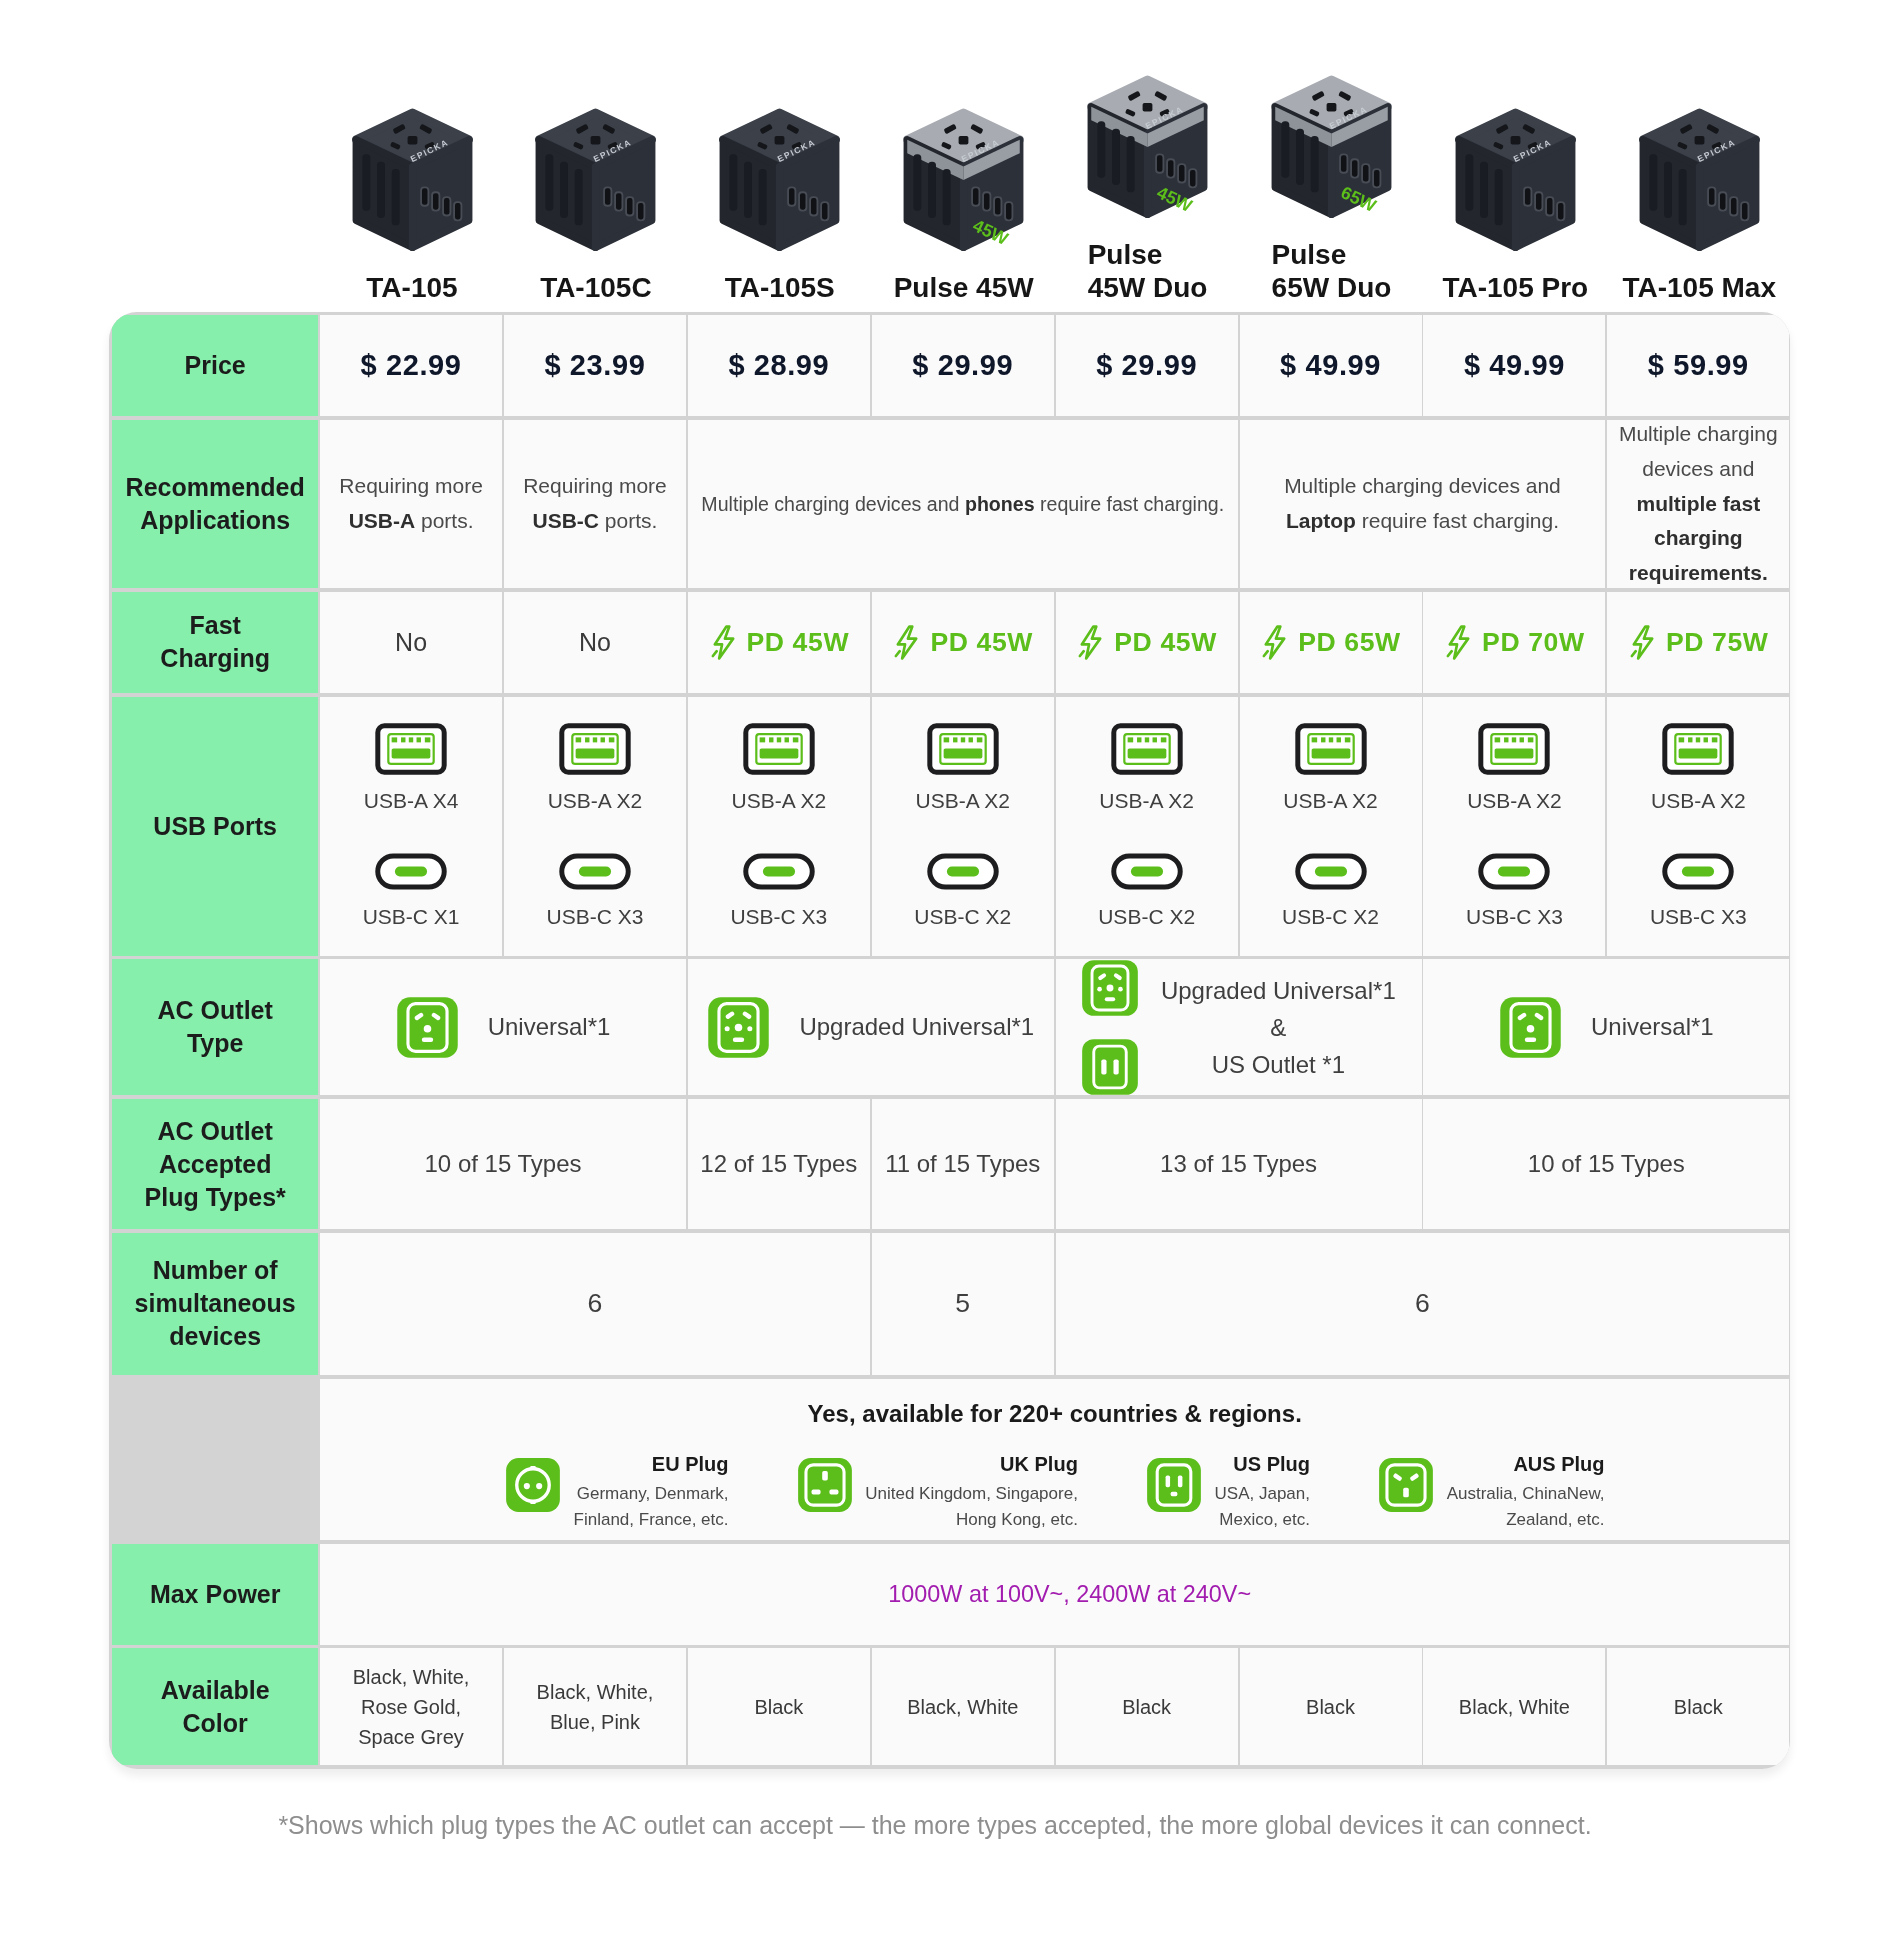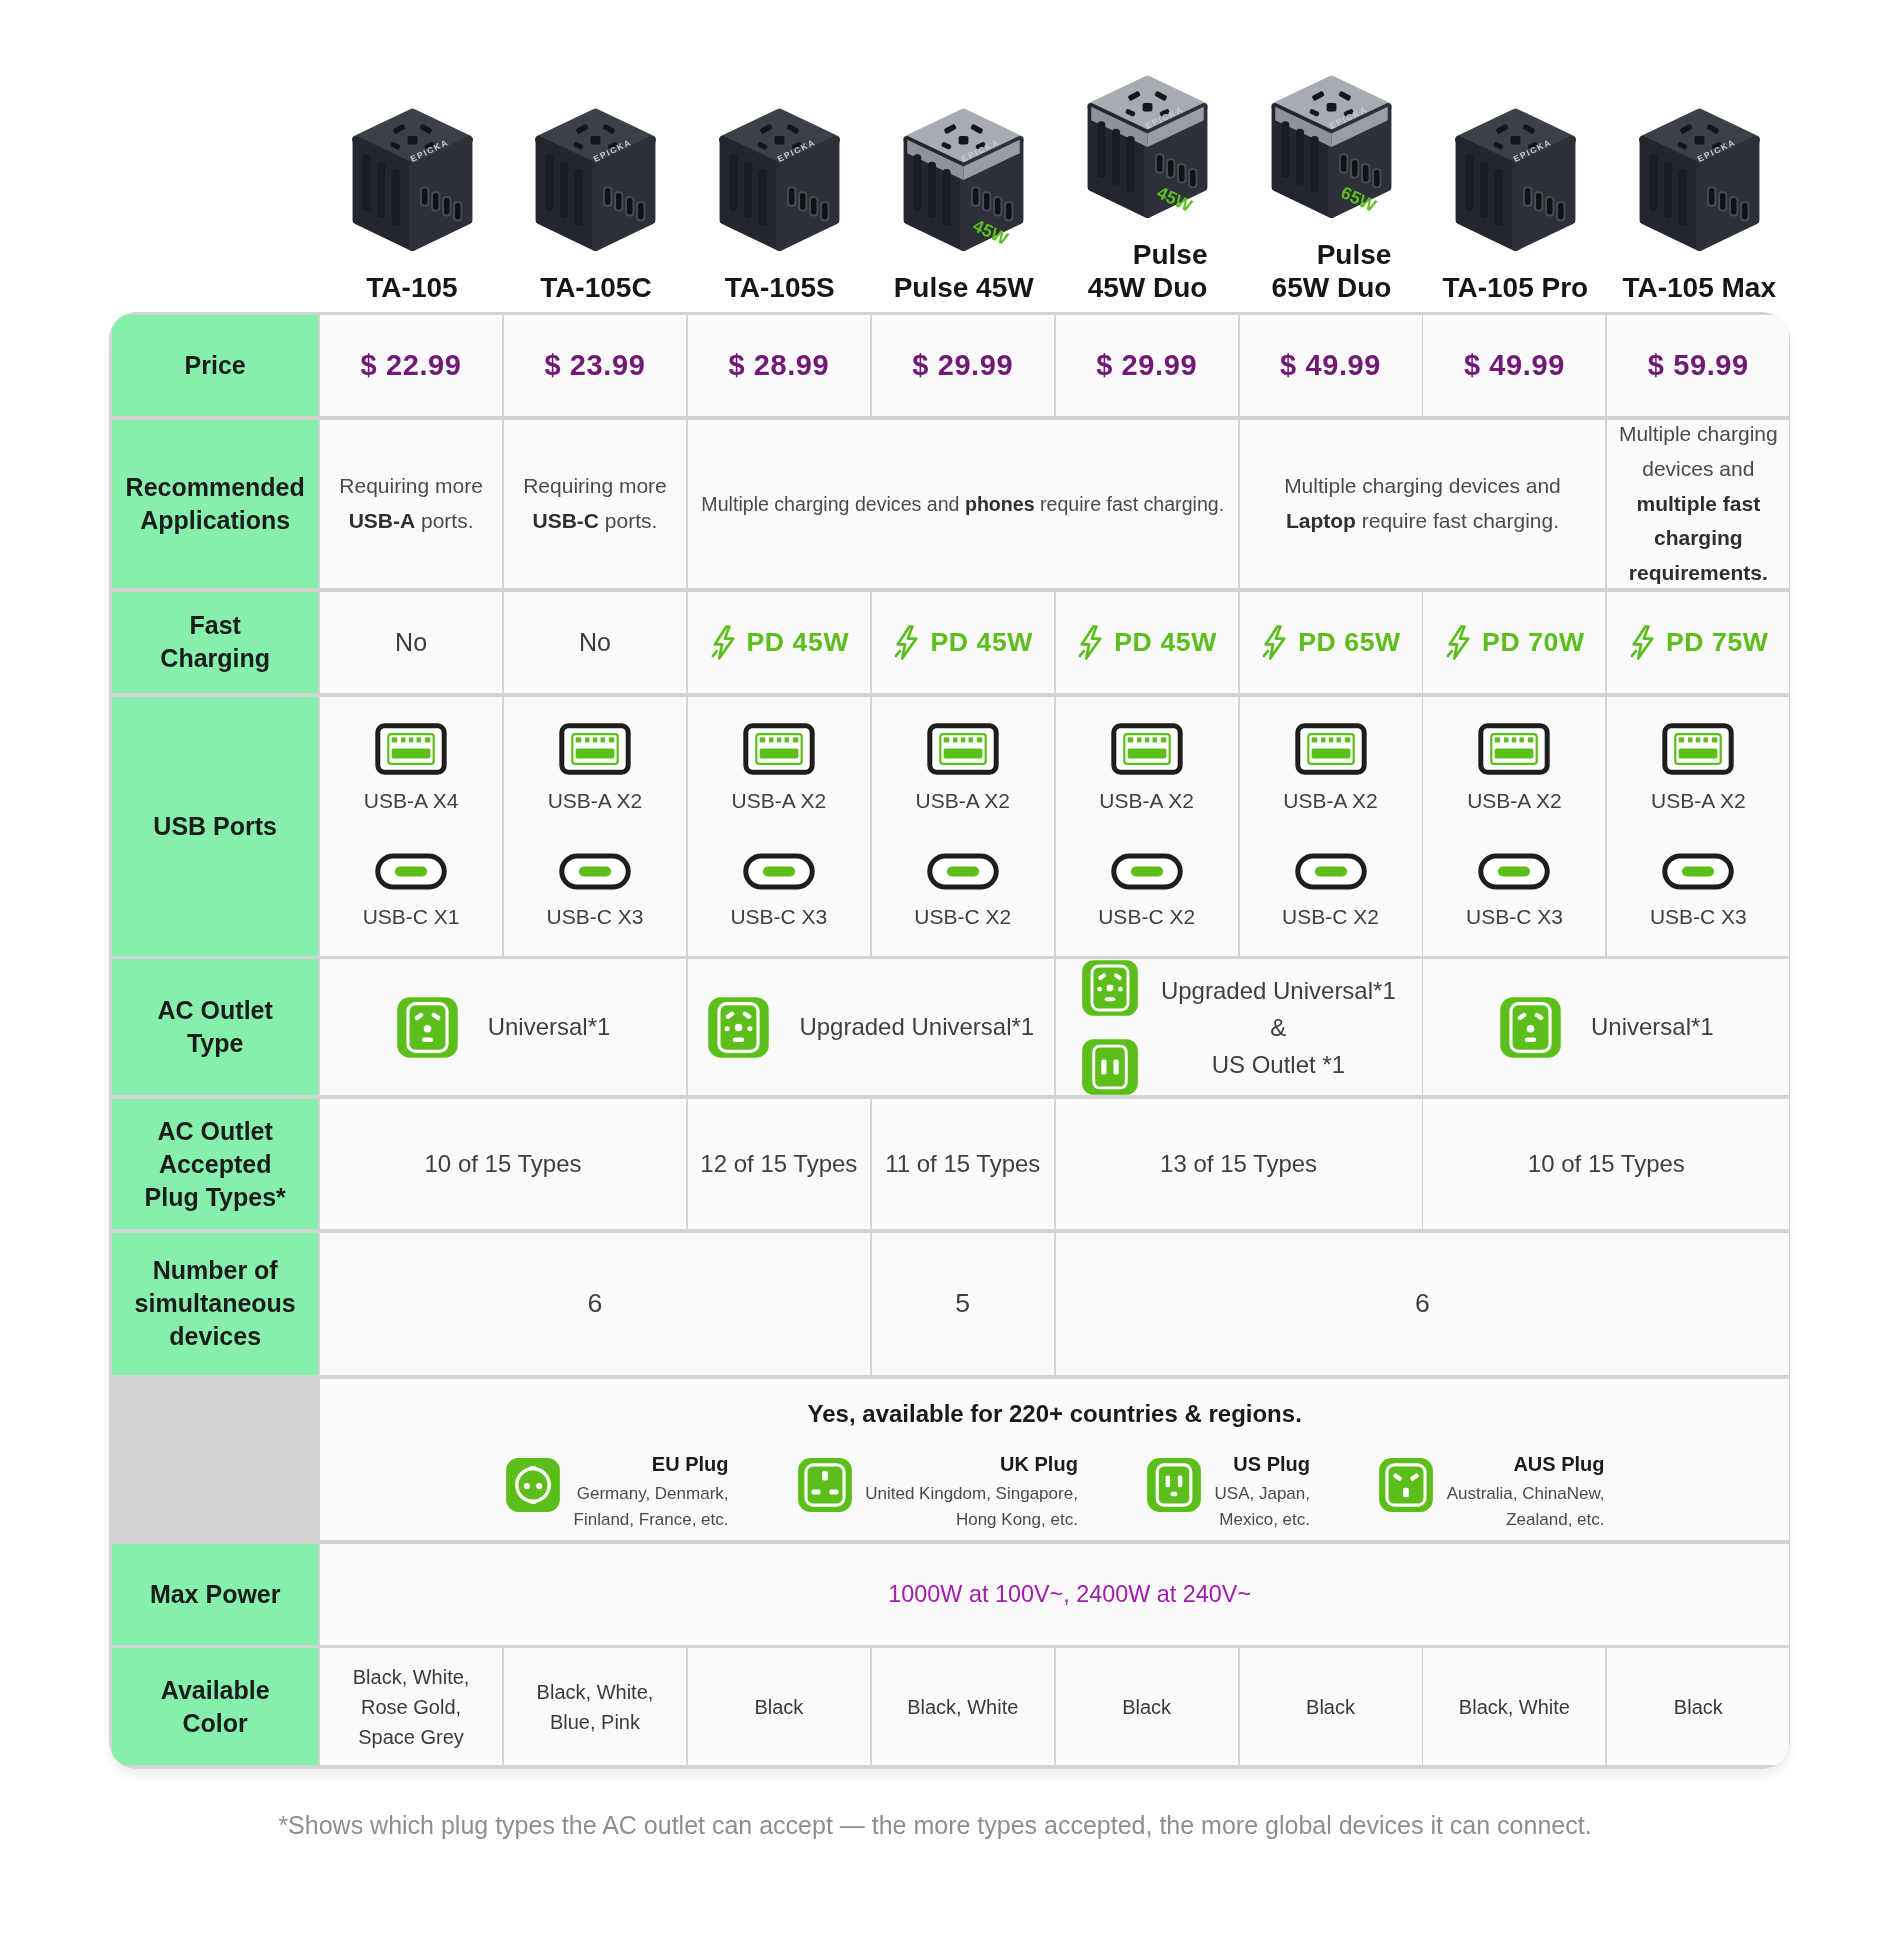--- a/index.html
+++ b/index.html
@@ -9,36 +9,36 @@
   
   .products-row{position:absolute;left:321px;top:66px;width:1468px;
                 display:grid;grid-template-columns:repeat(8,182px);gap:1.9px;}
   .product{height:238px;display:flex;flex-direction:column;justify-content:flex-end;
            align-items:center;}
   .adapter-svg{width:147px;height:159px;margin-bottom:8.9px;}
   .adapter-logo{font-size:14px;font-weight:bold;fill:#c6cbd2;letter-spacing:2.5px;
                 text-anchor:middle;font-family:"Liberation Sans",sans-serif;}
   .adapter-watt{font-size:29px;font-weight:bold;fill:#5CBE1A;text-anchor:middle;
                 font-family:"Liberation Sans",sans-serif;}
-  .product-name{font-size:28px;font-weight:bold;color:#161616;text-align:right;
+  .product-name{font-size:28px;font-weight:bold;color:#161616;text-align:left;
                 line-height:1.18;white-space:pre-line;}
 
   
   .table-wrap{position:absolute;left:109px;top:312px;width:1675px;
               background:#d3d3d3;border-radius:28px;padding:3.2px;overflow:hidden;
               box-shadow:0 6.3px 10px rgba(0,0,0,0.07);
               display:grid;
               grid-template-columns:206px repeat(8,182px);
               grid-template-rows:101px 168px 101px 259px 136px 130px 142px 161px 101px 117px;
               column-gap:1.9px;row-gap:3.8px;}
   .cell{background:#fafafa;display:flex;align-items:center;justify-content:center;
         text-align:center;flex-direction:column;}
   .label-cell{background:#86efac;font-size:25px;font-weight:bold;color:#1c1c1c;
               line-height:1.32;white-space:pre-line;}
-  .price-text{font-size:29px;font-weight:bold;color:#701a75;letter-spacing:0.6px;}
+  .price-text{font-size:29px;font-weight:bold;color:#0f172a;letter-spacing:0.6px;}
   .rec-text{font-size:21px;color:#4a4a4a;line-height:1.65;white-space:pre-line;
             padding:0 11.4px;}
   .rec-text b{color:#2f2f2f;}
   .rec-wide{white-space:nowrap;font-size:19.6px;}
   .no-text{font-size:25px;color:#3a3a3a;}
   .pd-wrap{display:flex;align-items:center;gap:8.9px;}
   .pd-text{font-size:26.6px;font-weight:bold;color:#5CBE1A;letter-spacing:0.6px;}
   .bolt-svg{width:29px;height:37px;}
   .usb-label{font-size:21px;color:#3f3f3f;margin-top:14px;}
   .usb-a-svg{width:72px;height:52px;}

